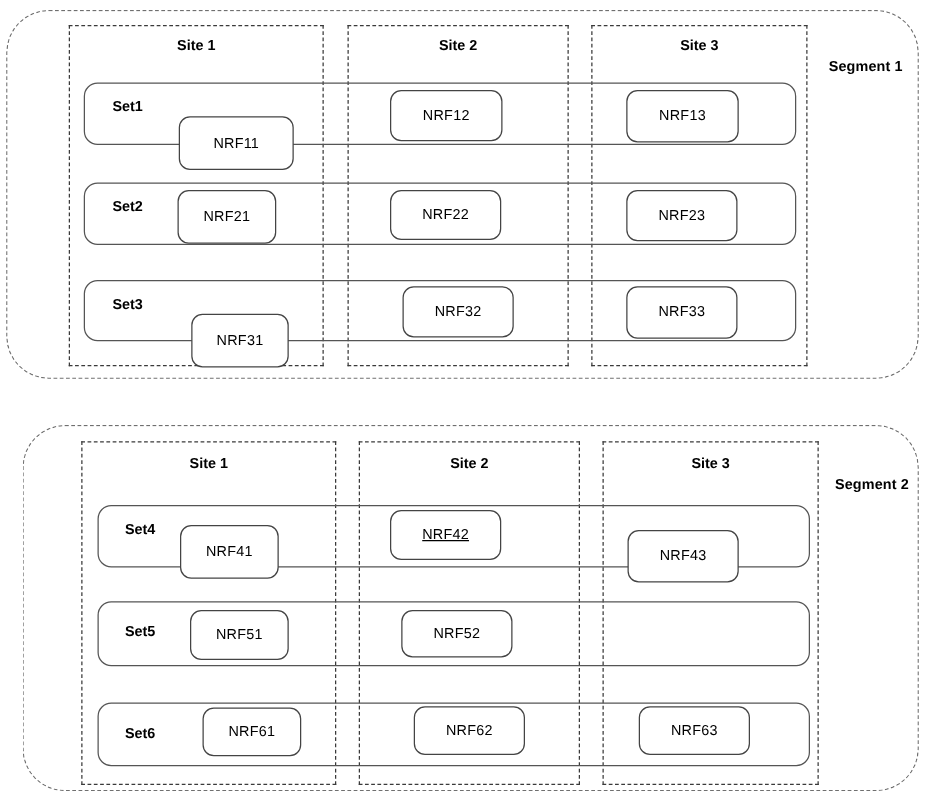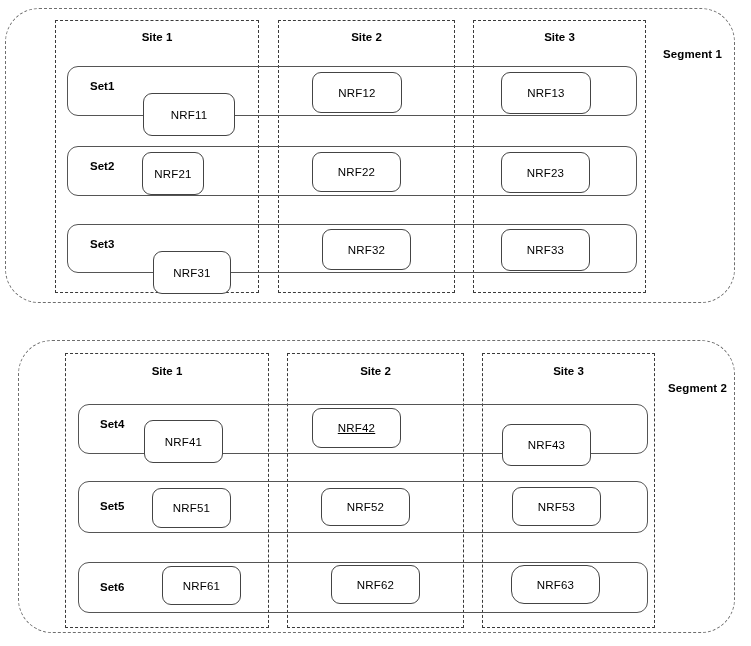--- a/index.html
+++ b/index.html
@@ -101,21 +101,21 @@
     <div class="site-label" style="left: 278px; top: 31px; width: 177px;">Site 2</div>
     <div class="site-box" style="left: 473px; top: 20px; width: 173px; height: 273px;"></div>
     <div class="site-label" style="left: 473px; top: 31px; width: 173px;">Site 3</div>
     <div class="set-row" style="left: 67px; top: 66px; width: 570px; height: 50px;"></div>
     <div class="set-label" style="left: 90px; top: 80px;">Set1</div>
     <div class="nrf-box" style="left: 143px; top: 73px; width: 92px; height: 43px; margin-top: 20px;">NRF11</div>
     <div class="nrf-box" style="left: 312px; top: 72px; width: 90px; height: 41px;">NRF12</div>
     <div class="nrf-box" style="left: 501px; top: 72px; width: 90px; height: 42px;">NRF13</div>
     <div class="set-row" style="left: 67px; top: 146px; width: 570px; height: 50px;"></div>
     <div class="set-label" style="left: 90px; top: 160px;">Set2</div>
-    <div class="nrf-box" style="left: 142px; top: 152px; width: 62px; height: 43px;">NRF21</div>
+    <div class="nrf-box" style="left: 142px; top: 152px; width: 79px; height: 43px;">NRF21</div>
     <div class="nrf-box" style="left: 312px; top: 152px; width: 89px; height: 40px;">NRF22</div>
     <div class="nrf-box" style="left: 501px; top: 152px; width: 89px; height: 41px;">NRF23</div>
     <div class="set-row" style="left: 67px; top: 224px; width: 570px; height: 49px;"></div>
     <div class="set-label" style="left: 90px; top: 238px;">Set3</div>
     <div class="nrf-box" style="left: 153px; top: 230px; width: 78px; height: 43px; margin-top: 21px;">NRF31</div>
     <div class="nrf-box" style="left: 322px; top: 229px; width: 89px; height: 41px;">NRF32</div>
     <div class="nrf-box" style="left: 501px; top: 229px; width: 89px; height: 42px;">NRF33</div>
     <div class="segment-box" style="left: 18px; top: 340px; width: 717px; height: 293px;"></div>
     <div class="segment-label" style="left: 668px; top: 382px;">Segment 2</div>
     <div class="site-box" style="left: 65px; top: 353px; width: 204px; height: 275px;"></div>
@@ -126,19 +126,18 @@
     <div class="site-label" style="left: 482px; top: 365px; width: 173px;">Site 3</div>
     <div class="set-row" style="left: 78px; top: 404px; width: 570px; height: 50px;"></div>
     <div class="set-label" style="left: 100px; top: 418px;">Set4</div>
     <div class="nrf-box" style="left: 144px; top: 420px; width: 79px; height: 43px;">NRF41</div>
     <div class="nrf-box" style="left: 312px; top: 408px; width: 89px; height: 40px; text-decoration: underline;">NRF42</div>
     <div class="nrf-box" style="left: 502px; top: 408px; width: 89px; height: 42px; margin-top: 16px;">NRF43</div>
     <div class="set-row" style="left: 78px; top: 481px; width: 570px; height: 52px;"></div>
     <div class="set-label" style="left: 100px; top: 500px;">Set5</div>
     <div class="nrf-box" style="left: 152px; top: 488px; width: 79px; height: 40px;">NRF51</div>
     <div class="nrf-box" style="left: 321px; top: 488px; width: 89px; height: 38px;">NRF52</div>
-    <div class="nrf-box" style="left: 512px; top: 487px; width: 89px; height: 39px;">NRF53</div>
     <div class="set-row" style="left: 78px; top: 562px; width: 570px; height: 51px;"></div>
     <div class="set-label" style="left: 100px; top: 581px;">Set6</div>
     <div class="nrf-box" style="left: 162px; top: 566px; width: 79px; height: 39px;">NRF61</div>
     <div class="nrf-box" style="left: 331px; top: 565px; width: 89px; height: 39px;">NRF62</div>
-    <div class="nrf-box" style="left: 511px; top: 565px; width: 89px; height: 39px; border-radius: 13px;">NRF63</div>
+    <div class="nrf-box" style="left: 511px; top: 565px; width: 89px; height: 39px;">NRF63</div>
   </div>
 
 </body></html>

